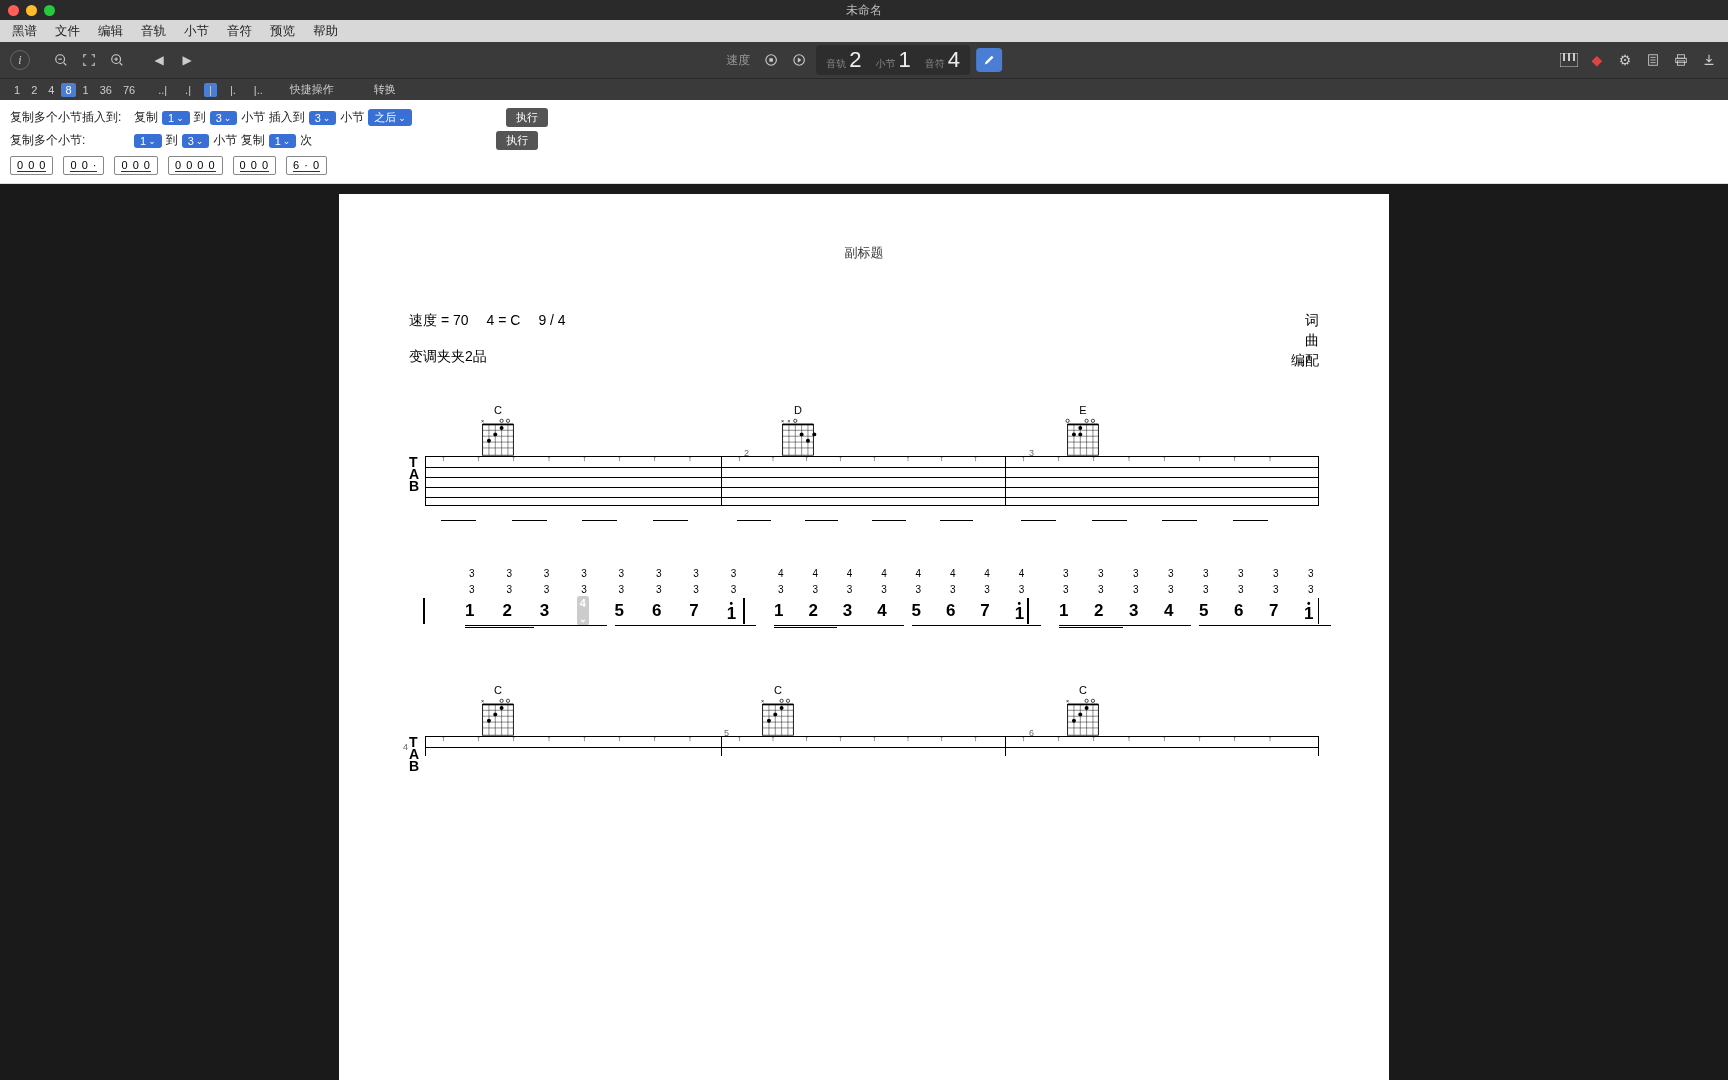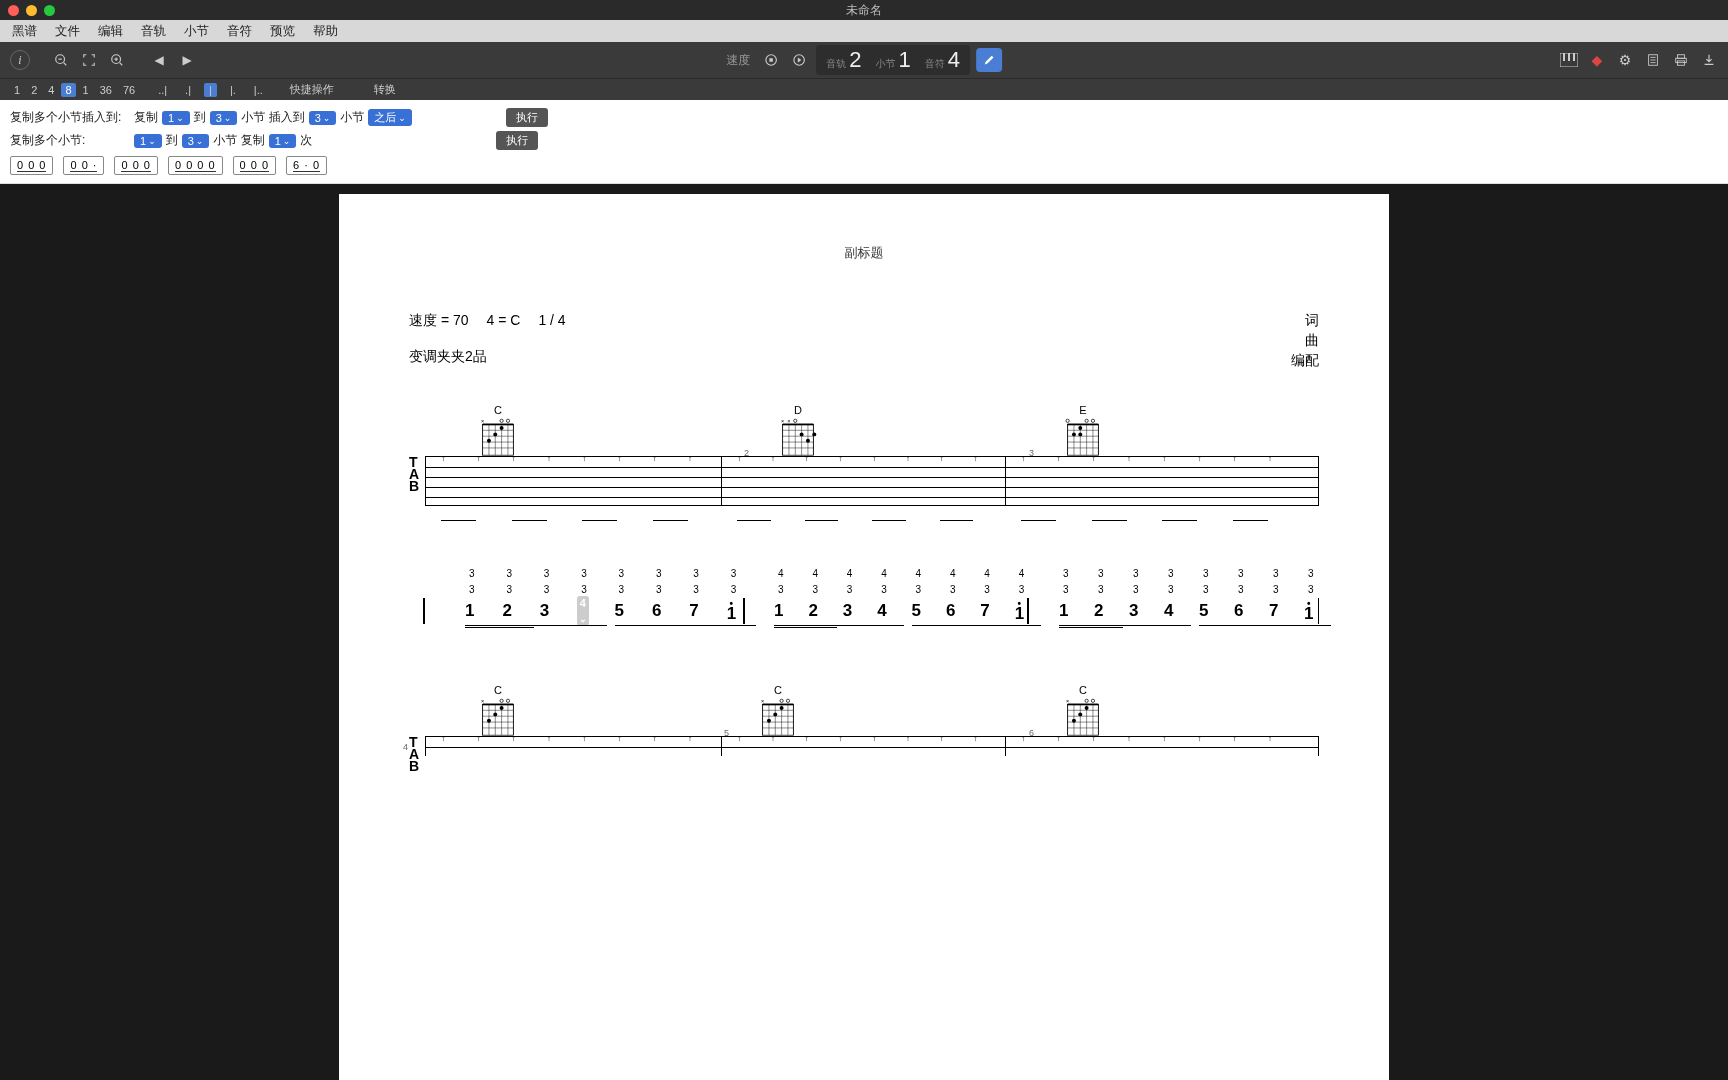--- a/index.html
+++ b/index.html
@@ -298,21 +298,21 @@
 
 <div class="score-wrap">
   <div class="page">
     <div class="score-subtitle">副标题</div>
 
     <div class="score-meta">
       <div class="meta-left">
         <div class="meta-line1">
           <span>速度 = 70</span>
           <span>4 = C</span>
-          <span>1 / 4</span>
+          <span>9 / 4</span>
         </div>
         <span>变调夹夹2品</span>
       </div>
       <div class="meta-right">
         <span>词</span>
         <span>曲</span>
         <span>编配</span>
       </div>
     </div>
 

